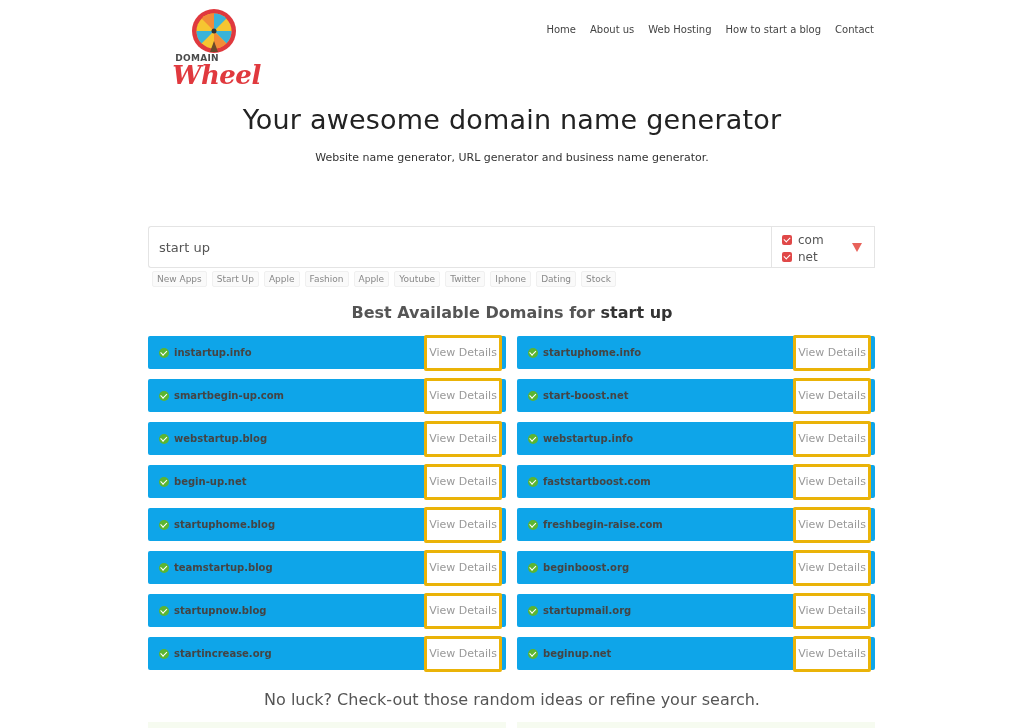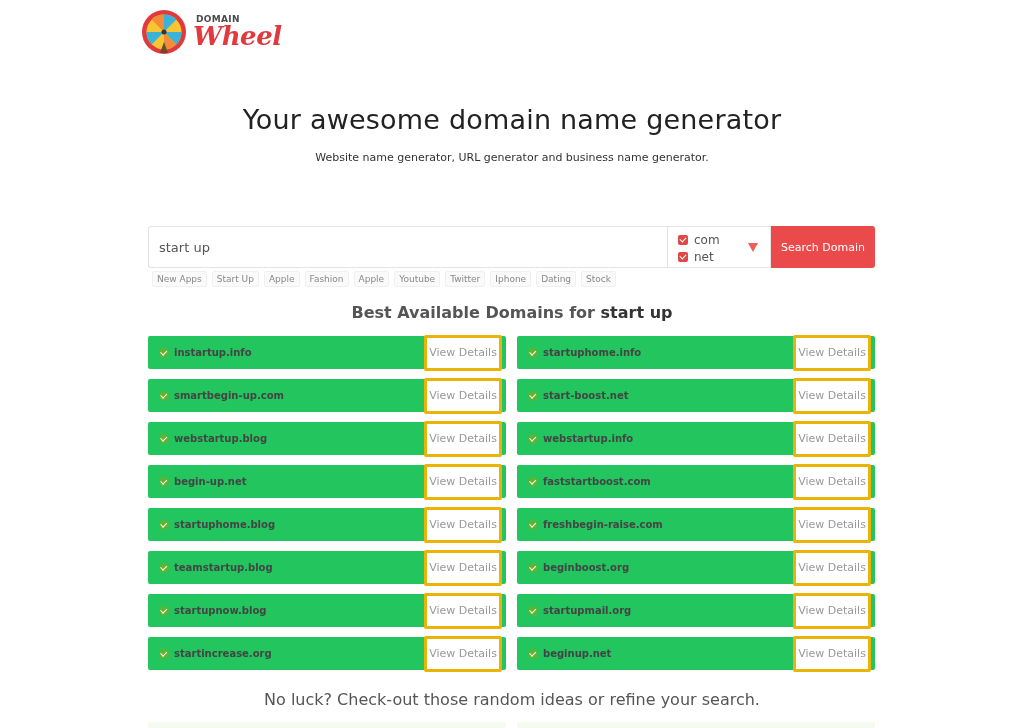--- a/index.html
+++ b/index.html
@@ -1,21 +1,21 @@
 <!DOCTYPE html>
 <html><head>
 <meta charset="utf-8">
 <style>
   * { box-sizing: border-box; margin: 0; padding: 0; }
   html, body { width: 1024px; height: 728px; overflow: hidden; background: #ffffff; }
   body { font-family: "DejaVu Sans", sans-serif; color: #333; position: relative; }
 
   
   .header { position: absolute; top: 0; left: 0; width: 1024px; height: 64px; }
-  .logo { position: absolute; left: 141px; top: 8px; width: 145px; height: 48px; display: flex; align-items: center; }
+  .logo { position: absolute; left: 141px; top: 8px; width: 145px; height: 48px; display: flex; align-items: center; flex-direction: column; }
   .logo-wheel { width: 46px; height: 46px; flex: 0 0 46px; }
   .logo-text { margin-left: 6px; display: flex; flex-direction: column; line-height: 1; }
   .logo-domain { font-size: 9px; font-weight: bold; color: #4a4a4a; letter-spacing: 0.3px; margin-left: 3px; }
   .logo-wheel-word { font-family: "DejaVu Serif", serif; font-style: italic; font-weight: bold; font-size: 26px; color: #e0393e; margin-top: -1px; letter-spacing: -0.5px; }
 
   .nav { position: absolute; top: 24px; right: 150px; display: flex; gap: 0; }
   .nav a { font-size: 10px; color: #444; text-decoration: none; margin-left: 14px; white-space: nowrap; }
 
   
   .hero-title { position: absolute; top: 104px; left: 0; width: 1024px; text-align: center; font-size: 27px; color: #222; font-weight: normal; letter-spacing: 0.2px; }
@@ -33,21 +33,21 @@
   .search-btn { width: 104px; height: 42px; background: #ea4a4a; color: #fff; border: none; border-radius: 0 3px 3px 0; font-size: 11px; font-family: "DejaVu Sans", sans-serif; cursor: pointer; }
 
   
   .tags { position: absolute; top: 271px; left: 152px; display: flex; gap: 5px; }
   .tag { font-size: 9px; color: #888; background: #fafafa; border: 1px solid #f0f0f0; padding: 2px 4px; border-radius: 2px; white-space: nowrap; cursor: pointer; }
 
   
   .results-title { position: absolute; top: 303px; left: 0; width: 1024px; text-align: center; font-size: 16px; color: #555; }
   .results-title b { color: #333; }
   .results-grid { position: absolute; top: 336px; left: 148px; width: 727px; display: grid; grid-template-columns: 358px 358px; column-gap: 11px; row-gap: 10px; }
-  .result { height: 33px; background: #22c55e; display: flex; align-items: center; padding: 0 4px 0 11px; border-radius: 2px; }
+  .result { height: 33px; background: #0ea5e9; display: flex; align-items: center; padding: 0 4px 0 11px; border-radius: 2px; }
   .check { width: 10px; height: 10px; border-radius: 50%; background: #5cb531; position: relative; flex: 0 0 10px; }
   .check::after { content: ""; position: absolute; left: 3px; top: 1.5px; width: 2.5px; height: 4.5px; border: solid #fff; border-width: 0 1.5px 1.5px 0; transform: rotate(45deg); }
   .domain { margin-left: 5px; font-size: 10px; font-weight: bold; color: #444; flex: 1; }
   .details-btn { width: 78px; height: 36px; background: #fff; border: 3px solid #eab308; border-radius: 2px; font-size: 11px; color: #999; font-family: "DejaVu Sans", sans-serif; cursor: pointer; }
 
   .noluck { position: absolute; top: 690px; left: 0; width: 1024px; text-align: center; font-size: 16px; color: #555; }
   .bottom-strip { position: absolute; top: 722px; left: 148px; width: 727px; height: 6px; display: flex; gap: 11px; }
   .bottom-strip div { flex: 1; background: #f6fbf0; }
 </style>
 </head>
@@ -64,39 +64,45 @@
       <path d="M23 23 L10.6 10.6 A17.5 17.5 0 0 1 23 5.5 Z" fill="#f28c38"></path>
       <path d="M23 23 L35.4 35.4 A17.5 17.5 0 0 1 23 40.5 Z" fill="#f28c38"></path>
       <circle cx="23" cy="23" r="2.5" fill="#333"></circle>
       <path d="M19 44 L23 33 L27 44 Z" fill="#6b4a2a"></path>
     </svg>
     <div class="logo-text">
       <span class="logo-domain">DOMAIN</span>
       <span class="logo-wheel-word">Wheel</span>
     </div>
   </div>
+  <nav class="nav">
+    <a href="#">Home</a>
+    <a href="#">About us</a>
+    <a href="#">Web Hosting</a>
+    <a href="#">How to start a blog</a>
+    <a href="#">Contact</a>
+  </nav>
 </div>
 
 <h1 class="hero-title">Your awesome domain name generator</h1>
 <p class="hero-sub">Website name generator, URL generator and business name generator.</p>
 
 <div class="search-row">
   <input class="search-input" type="text" value="start up" style="">
   <div class="tld-box">
     <div class="tld-opt">
       <span class="cb"></span>
       <span class="tld-label">com</span>
     </div>
     <div class="tld-opt">
       <span class="cb"></span>
       <span class="tld-label">net</span>
     </div>
     <span class="tld-arrow"></span>
   </div>
-  <button class="search-btn">Search Domain</button>
 </div>
 
 <div class="tags">
   <span class="tag">New Apps</span>
   <span class="tag">Start Up</span>
   <span class="tag">Apple</span>
   <span class="tag">Fashion</span>
   <span class="tag">Apple</span>
   <span class="tag">Youtube</span>
   <span class="tag">Twitter</span>

